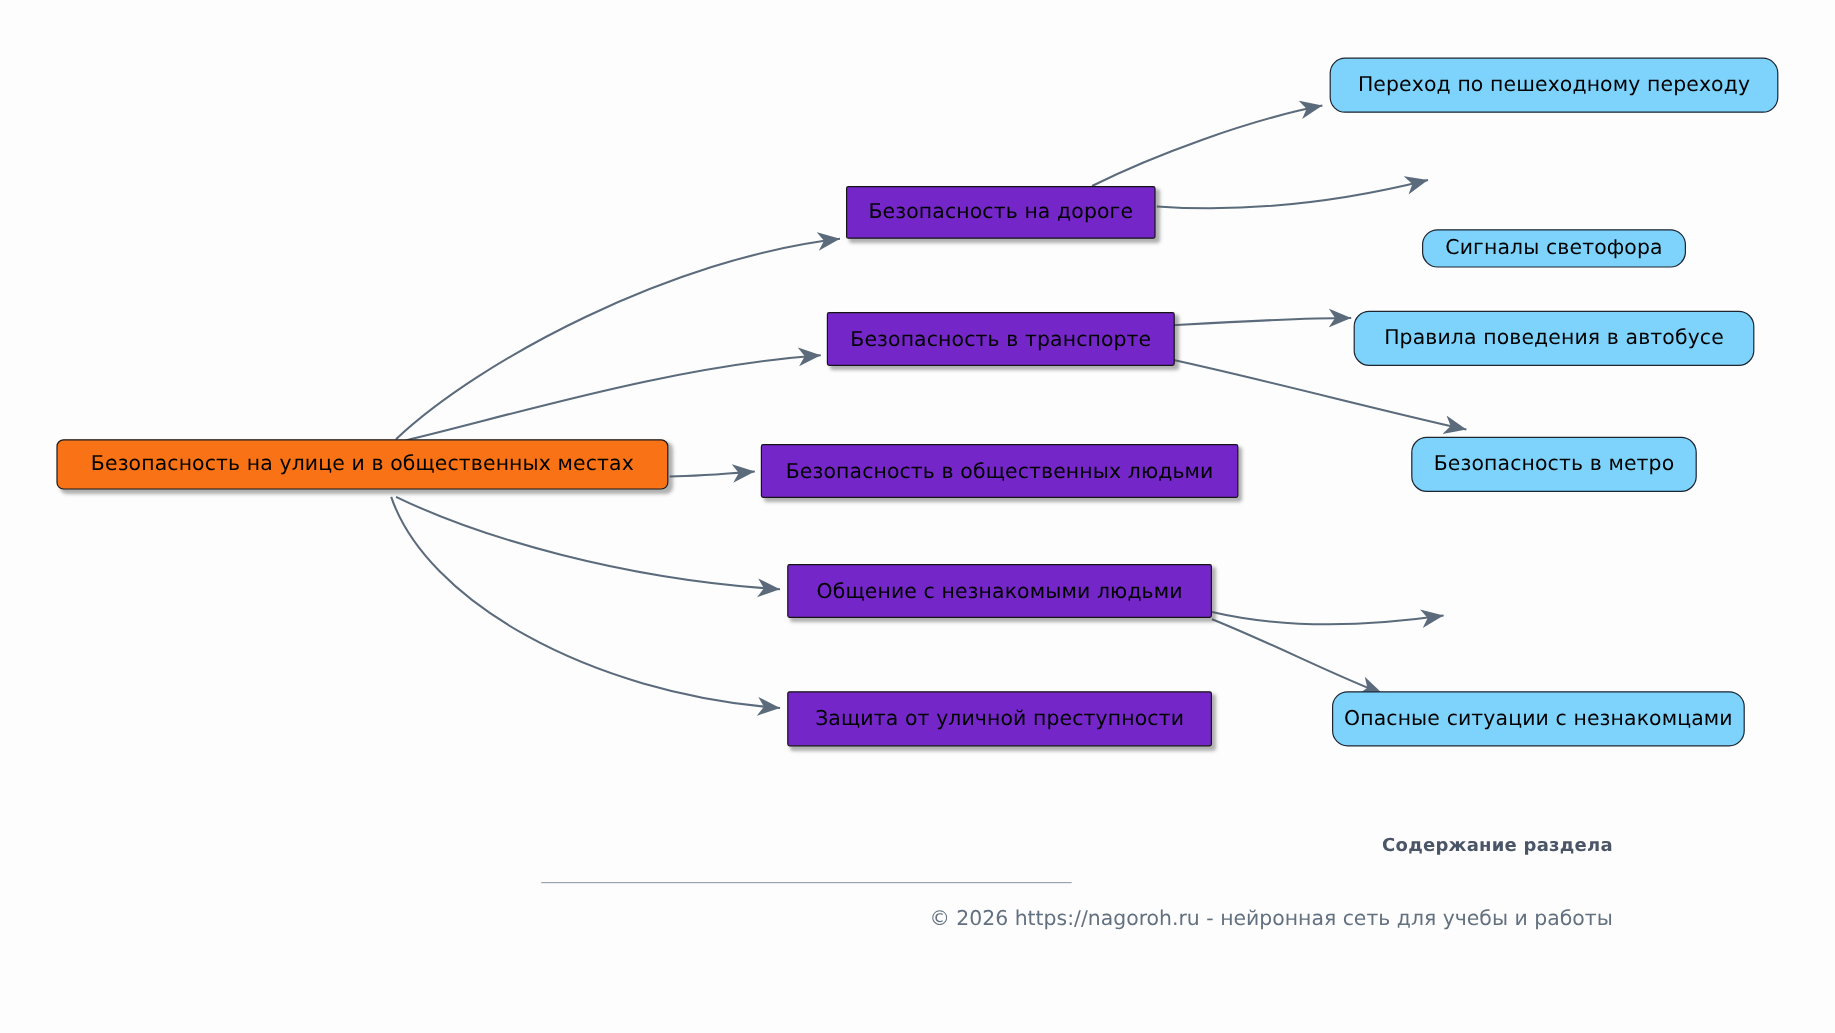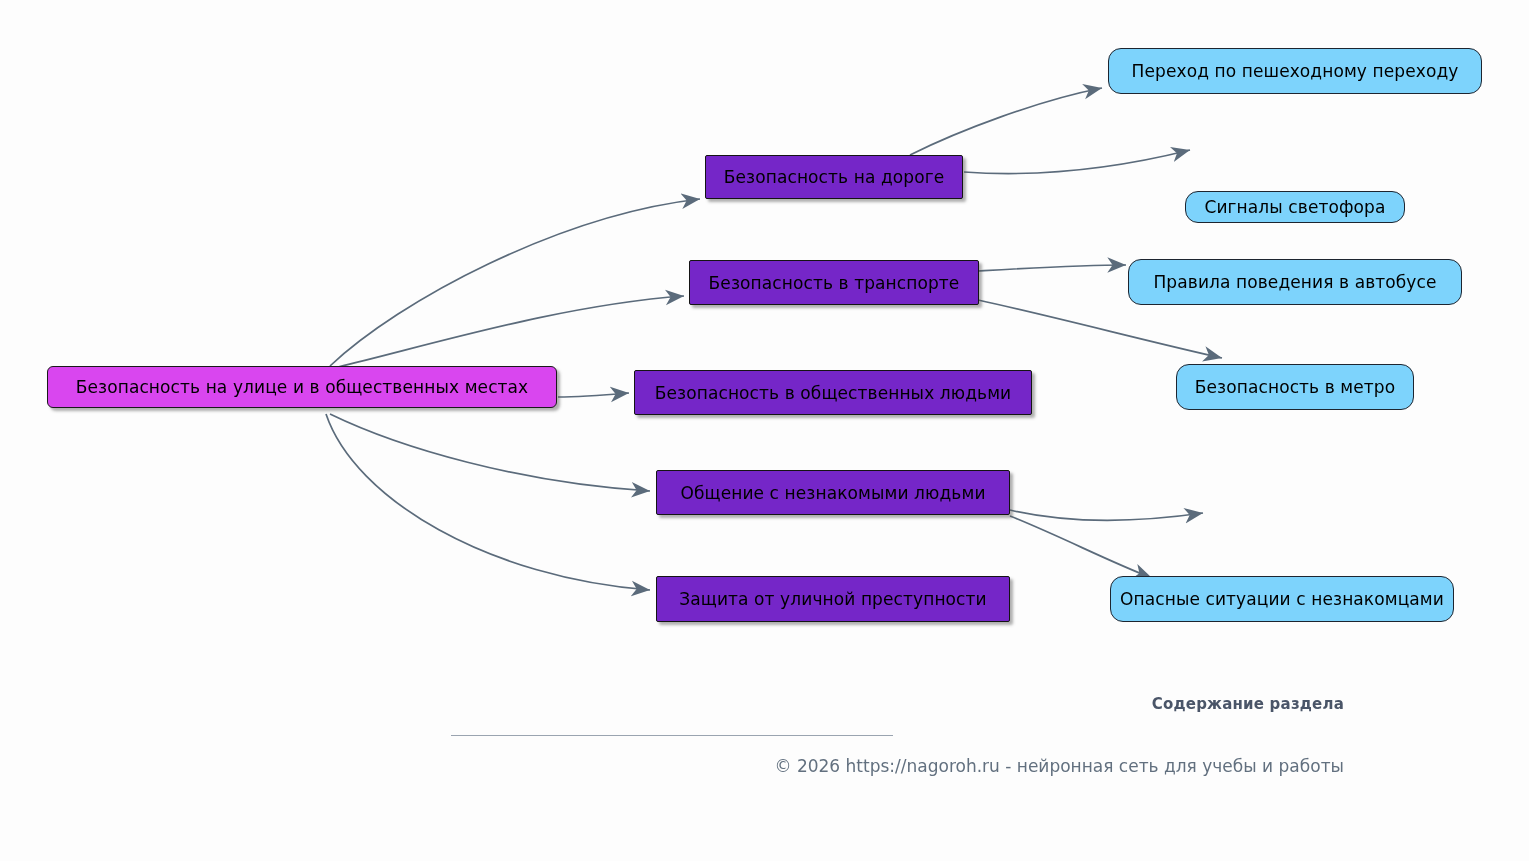--- a/index.html
+++ b/index.html
@@ -33,21 +33,21 @@
     display: flex;
     align-items: center;
     justify-content: center;
     white-space: nowrap;
     font-family: "DejaVu Sans", sans-serif;
     font-size: 17px;
     color: #000000;
     letter-spacing: 0.1px;
   }
   .node-root {
-    background: #d946ef;
+    background: #f97316;
     border: 1.6px solid #1a1a1a;
     border-radius: 6px;
     box-shadow: 3px 3px 3px rgba(80,80,80,0.45);
   }
   .node-branch {
     background: #7526c8;
     border: 1.6px solid #141414;
     border-radius: 2px;
     box-shadow: 3px 3px 3px rgba(80,80,80,0.45);
   }

